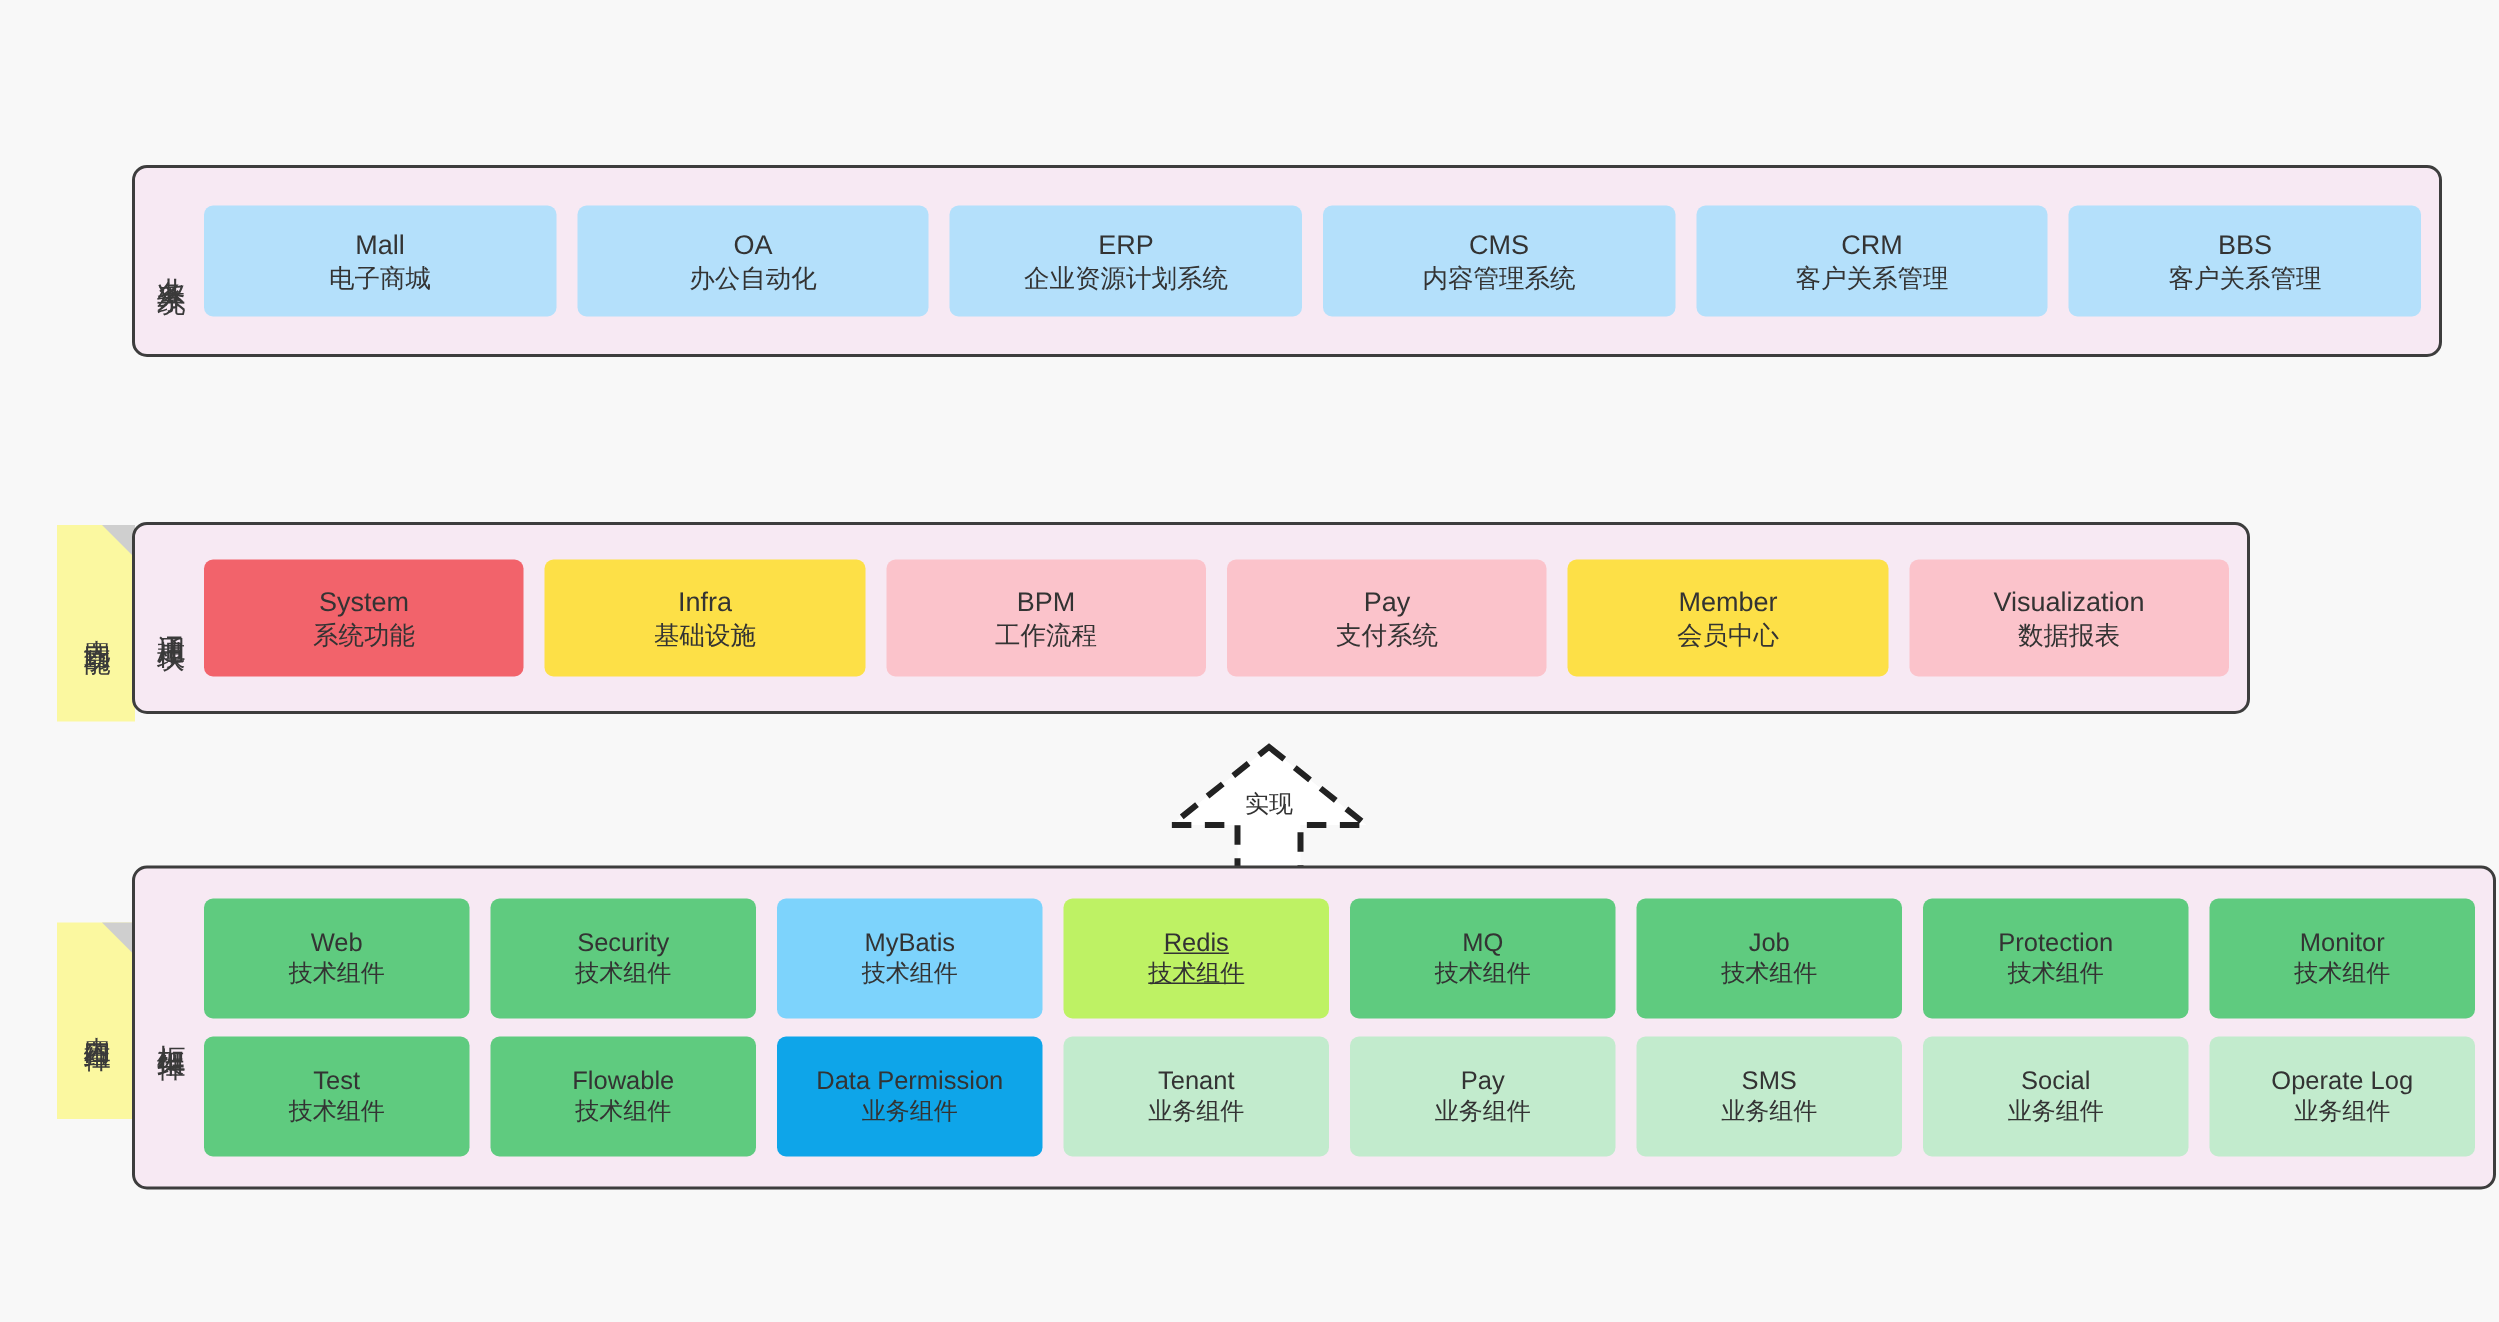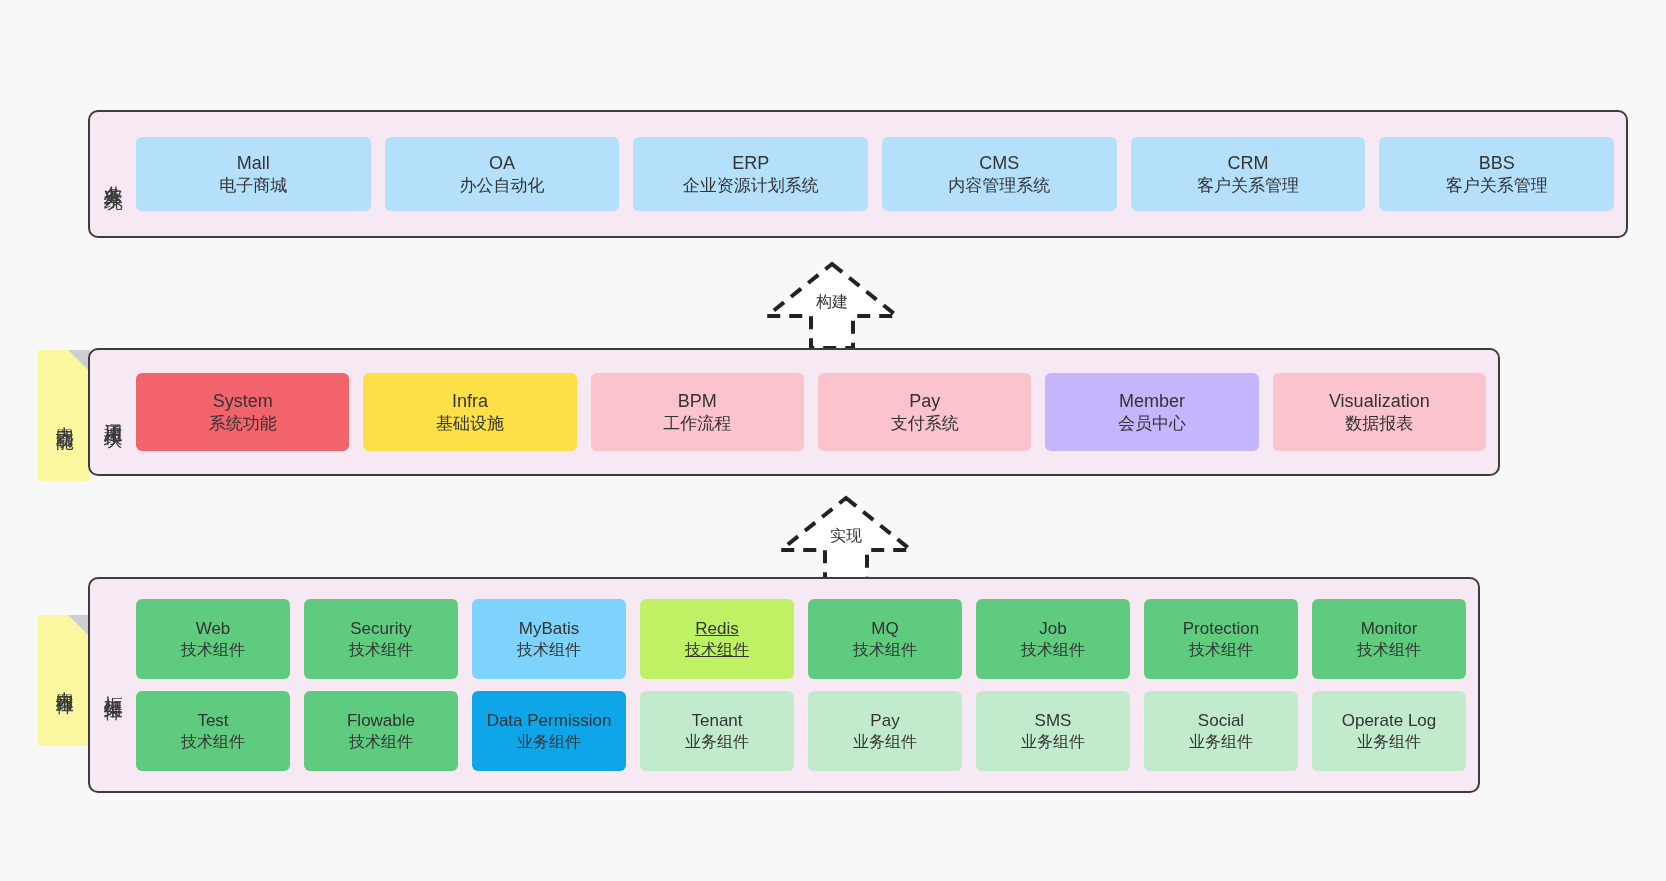--- a/index.html
+++ b/index.html
@@ -80,21 +80,21 @@
 
   
   #layer-business { left: 88px; top: 110px; width: 1540px; height: 128px; }
   #layer-business .mod-box { height: 74px; background: #b4e0fb; }
 
   
   #layer-common { left: 88px; top: 348px; width: 1412px; height: 128px; }
   #layer-common .mod-box { height: 78px; }
 
   
-  #layer-framework { left: 88px; top: 577px; width: 1392px; height: 216px; }
+  #layer-framework { left: 88px; top: 577px; width: 1576px; height: 216px; }
   #layer-framework .layer-body {
     flex-direction: column;
     justify-content: center;
     gap: 12px;
     padding: 10px 12px 10px 0;
   }
   #layer-framework .mod-box { height: 80px; }
   #layer-framework .mod-box .t-en { font-size: 17px; }
   #layer-framework .mod-box .t-cn { font-size: 16px; }
 
@@ -176,26 +176,20 @@
             <div class="t-cn">客户关系管理</div>
           </div>
           <div class="mod-box" style="background: rgb(180, 224, 251);">
             <div class="t-en">BBS</div>
             <div class="t-cn">客户关系管理</div>
           </div>
         </div>
     </div>
   </div>
 
-  <div class="rel-arrow" id="arrow-build">
-    <svg width="150" height="96" viewBox="0 0 150 96">
-      <path d="M75 6 L140 58 L96 58 L96 90 L54 90 L54 58 L10 58 Z" fill="#ffffff" stroke="#222222" stroke-width="4" stroke-dasharray="13,9" stroke-linejoin="miter"></path>
-    </svg>
-    <span class="rel-label">构建</span>
-  </div>
 
   <div class="sticky-note" id="note-functions">
     <span class="fold"></span>
     <span>内置功能</span>
   </div>
   <div class="layer-panel" id="layer-common">
     <div class="layer-title">通用模块</div>
     <div class="layer-body">
       <div class="box-row" id="common-row">
           <div class="mod-box" style="background: rgb(242, 99, 107);">
@@ -207,21 +201,21 @@
             <div class="t-cn">基础设施</div>
           </div>
           <div class="mod-box" style="background: rgb(251, 195, 203);">
             <div class="t-en">BPM</div>
             <div class="t-cn">工作流程</div>
           </div>
           <div class="mod-box" style="background: rgb(251, 195, 203);">
             <div class="t-en">Pay</div>
             <div class="t-cn">支付系统</div>
           </div>
-          <div class="mod-box" style="background: #c4b5fd;">
+          <div class="mod-box" style="background: #fde047;">
             <div class="t-en">Member</div>
             <div class="t-cn">会员中心</div>
           </div>
           <div class="mod-box" style="background: rgb(251, 195, 203);">
             <div class="t-en">Visualization</div>
             <div class="t-cn">数据报表</div>
           </div>
         </div>
     </div>
   </div>

